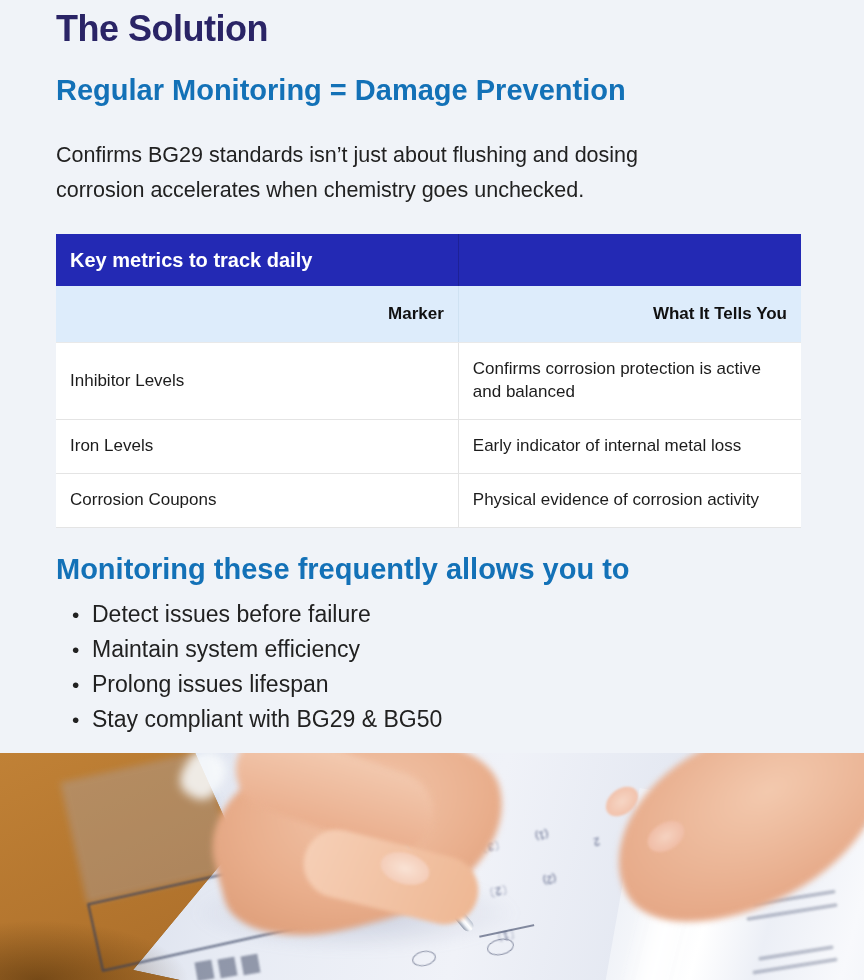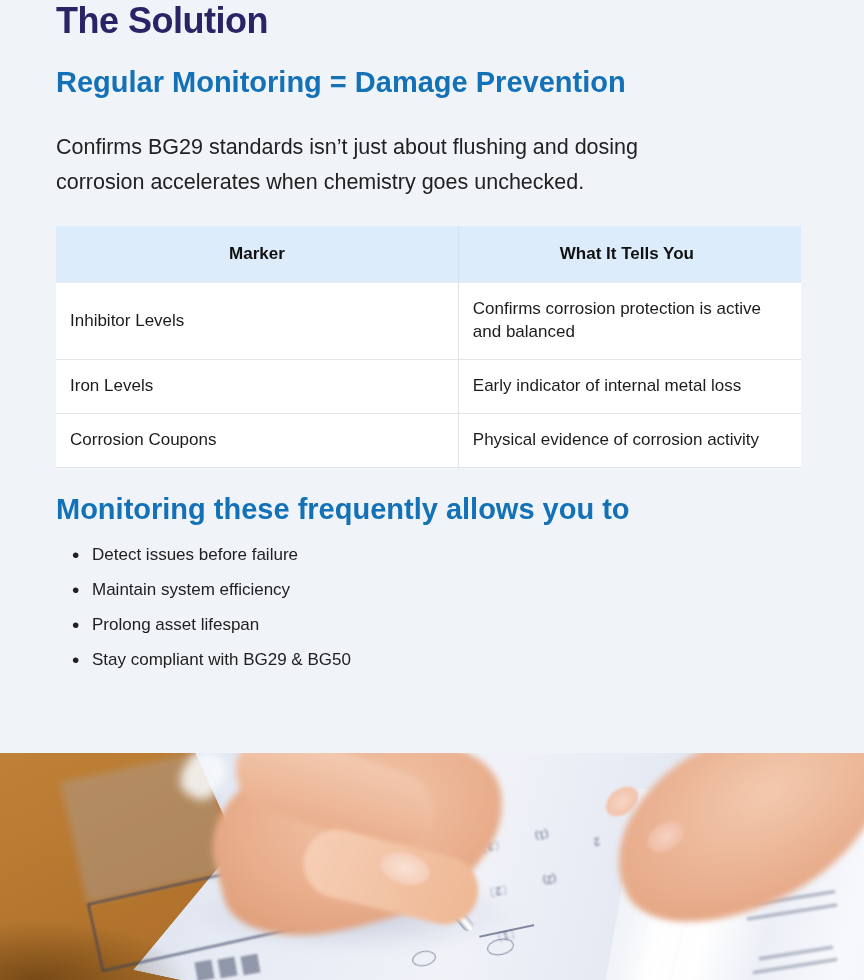--- a/index.html
+++ b/index.html
@@ -7,21 +7,21 @@
   body {
     width:864px; height:980px;
     background:#f0f3f8;
     font-family:"Liberation Sans", sans-serif;
     position:relative;
     overflow:hidden;
   }
   .content { padding:0 56px; }
 
   h1.page-title {
-    margin:2px 0 0 0;
+    margin:10px 0 0 0;
     font-size:36px; line-height:1.08;
     font-weight:800; letter-spacing:-0.5px;
     color:#2a2466;
   }
   h2.section-heading {
     margin:25px 0 0 0;
     font-size:29px; line-height:1.15;
     font-weight:700;
     color:#1371b7;
   }
@@ -37,39 +37,39 @@
     font-size:20px; font-weight:700;
     display:flex; align-items:center; padding-left:14px;
     position:relative;
   }
   .metrics-title::after {
     content:""; position:absolute; left:54%; top:0; bottom:0;
     width:1px; background:rgba(10,10,60,0.25);
   }
   table.metrics-grid { width:100%; border-collapse:collapse; background:#ffffff; }
   table.metrics-grid th {
-    background:#ddecfb; text-align:center;
+    background:#ddecfb; text-align:right;
     font-size:17px; font-weight:700; color:#111111;
     padding:18px 14px; border-bottom:1px solid #e9e9e9;
   }
   table.metrics-grid th:last-child { border-left:1px solid #cfe2f2;padding-left:8px; }
   table.metrics-grid td {
     font-size:17px; color:#1c1c1c;
     padding:15px 14px; line-height:1.35;
     border-bottom:1px solid #e4e4e4;
     vertical-align:middle; background:#ffffff;
   }
   table.metrics-grid td:last-child { border-left:1px solid #e4e4e4; }
   table.metrics-grid col.c1 { width:54%; }
   table.metrics-grid col.c2 { width:46%; }
 
   
   ul.benefits-list { margin:11px 0 0 0; padding-left:36px; list-style:none; }
   ul.benefits-list li {
-    font-size:17px; line-height:35px; color:#212121; position:relative;
+    font-size:23px; line-height:35px; color:#212121; position:relative;
   }
   ul.benefits-list li::before {
     content:"•"; position:absolute; left:-20px; top:0;
     color:#212121; font-size:21px;
   }
 
   
   .photo {
     position:absolute; left:0; right:0; bottom:0; height:227px;
     overflow:hidden;
@@ -229,20 +229,21 @@
   <h1 class="page-title">The Solution</h1>
 
   <h2 class="section-heading">Regular Monitoring = Damage Prevention</h2>
 
   <div class="intro">
     <div>Confirms BG29 standards isn’t just about flushing and dosing</div>
     <div>corrosion accelerates when chemistry goes unchecked.</div>
   </div>
 
   <div class="metrics">
+    <div class="metrics-title">Key metrics to track daily</div>
     <table class="metrics-grid">
       <colgroup>
           <col class="c1">
           <col class="c2">
         </colgroup>
       <thead>
         <tr>
           <th>Marker</th>
           <th>What It Tells You</th>
         </tr>
@@ -262,21 +263,21 @@
         </tr>
       </tbody>
     </table>
   </div>
 
   <h2 class="section-heading">Monitoring these frequently allows you to</h2>
 
   <ul class="benefits-list">
     <li>Detect issues before failure</li>
     <li>Maintain system efficiency</li>
-    <li>Prolong asset lifespan</li>
+    <li>Prolong issues lifespan</li>
     <li>Stay compliant with BG29 &amp; BG50</li>
   </ul>
 
 </div>
 
 <div class="photo">
   <div class="desk"></div>
   <div class="desk-shadow"></div>
 
   <div class="form">

